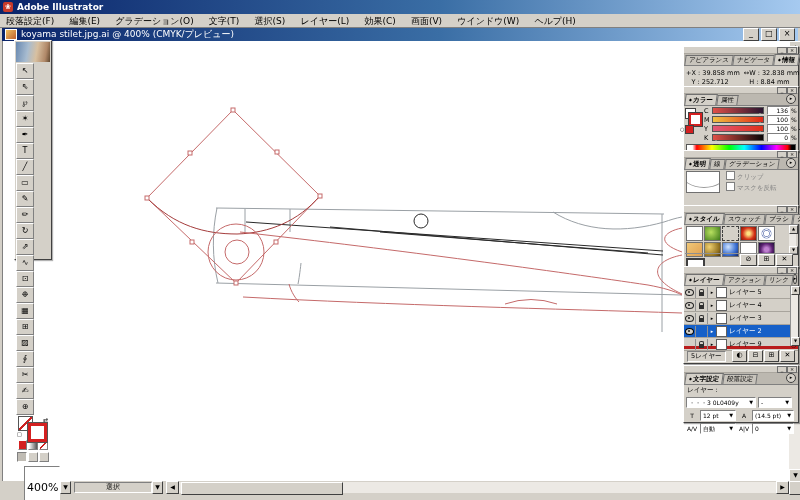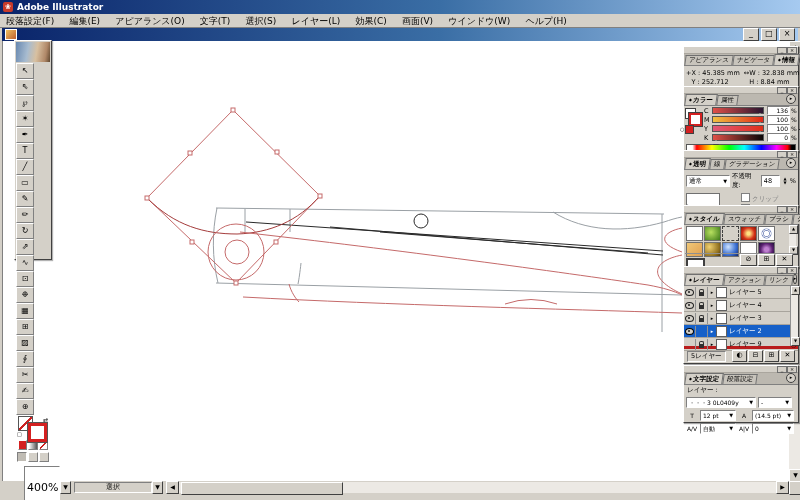--- a/index.html
+++ b/index.html
@@ -136,32 +136,33 @@
 <body>
 
 <div class="abs titlebar">
   <span class="appicon">❀</span>
   <span>Adobe Illustrator</span>
 </div>
 
 <div class="abs menubar">
   <span class="mitem">段落設定(F)</span>
   <span class="mitem">編集(E)</span>
-  <span class="mitem">アピアランス(O)</span>
+  <span class="mitem">グラデーション(O)</span>
   <span class="mitem">文字(T)</span>
   <span class="mitem">選択(S)</span>
   <span class="mitem">レイヤー(L)</span>
   <span class="mitem">効果(C)</span>
   <span class="mitem">画面(V)</span>
   <span class="mitem">ウインドウ(W)</span>
   <span class="mitem">ヘルプ(H)</span>
 </div>
 
 <div class="abs doctitle">
   <span class="docicon"></span>
+  <span>koyama stilet.jpg.ai @ 400% (CMYK/プレビュー)</span>
   <span style="margin-left:auto;display:flex;margin-right:3px">
     <span class="winbtn b3d">_</span>
     <span class="winbtn b3d">□</span>
     <span class="winbtn b3d">×</span>
   </span>
 </div>
 
 <div class="abs canvas"></div>
 <svg class="abs" style="left:2px;top:41px" width="787" height="440" viewBox="2 41 787 440">
 
@@ -271,21 +272,21 @@
   <div class="tabrow">
     <span class="tab">アピアランス</span>
     <span class="tab">ナビゲータ</span>
     <span class="tab active"><span class="bullet">◆</span><span>情報</span></span>
     <span class="pmenu">▸</span>
   </div>
   <div class="infogrid">
     <span style="width:8px">+</span>
     <div class="infocol">
       <span>X :</span>
-      <span>45.385 mm</span><br>
+      <span>39.858 mm</span><br>
       <span>Y :</span>
       <span>252.712</span>
     </div>
     <div class="infodiv"></div>
     <span style="width:8px">↔</span>
     <div class="infocol">
       <span>W :</span>
       <span>32.838 mm</span><br>
       <span>H :</span>
       <span>8.84 mm</span>
@@ -353,34 +354,21 @@
   <div class="minibar">
     <span class="minibtn" style="right:11px">_</span>
     <span class="minibtn" style="right:1px">×</span>
   </div>
   <div class="tabrow">
     <span class="tab active"><span class="bullet">◆</span><span>透明</span></span>
     <span class="tab">線</span>
     <span class="tab">グラデーション</span>
     <span class="pmenu">▸</span>
   </div>
-  <div style="display:flex;align-items:center;gap:2px;padding:2px">
-    <span class="selectbox sunken" style="width:40px">
-        <span>通常</span>
-        <span class="ddarrow">▼</span>
-      </span>
-    <span class="ptext">不透明度:</span>
-    <span class="selectbox sunken" style="width:14px">48</span>
-    <span class="spin">
-        <span>▲</span>
-        <span>▼</span>
-      </span>
-    <span class="ptext">%</span>
-  </div>
-  <div style="display:flex;gap:21px;padding:1px 2px">
+  <div style="display:flex;gap:6px;padding:1px 2px">
     <div class="tthumb">
         <div class="curve"></div>
       </div>
     <div class="ptext gray" style="line-height:10px">
       <div><span class="chk"></span><span>クリップ</span></div>
       <div><span class="chk"></span><span>マスクを反転</span></div>
     </div>
   </div>
 </div>
 

